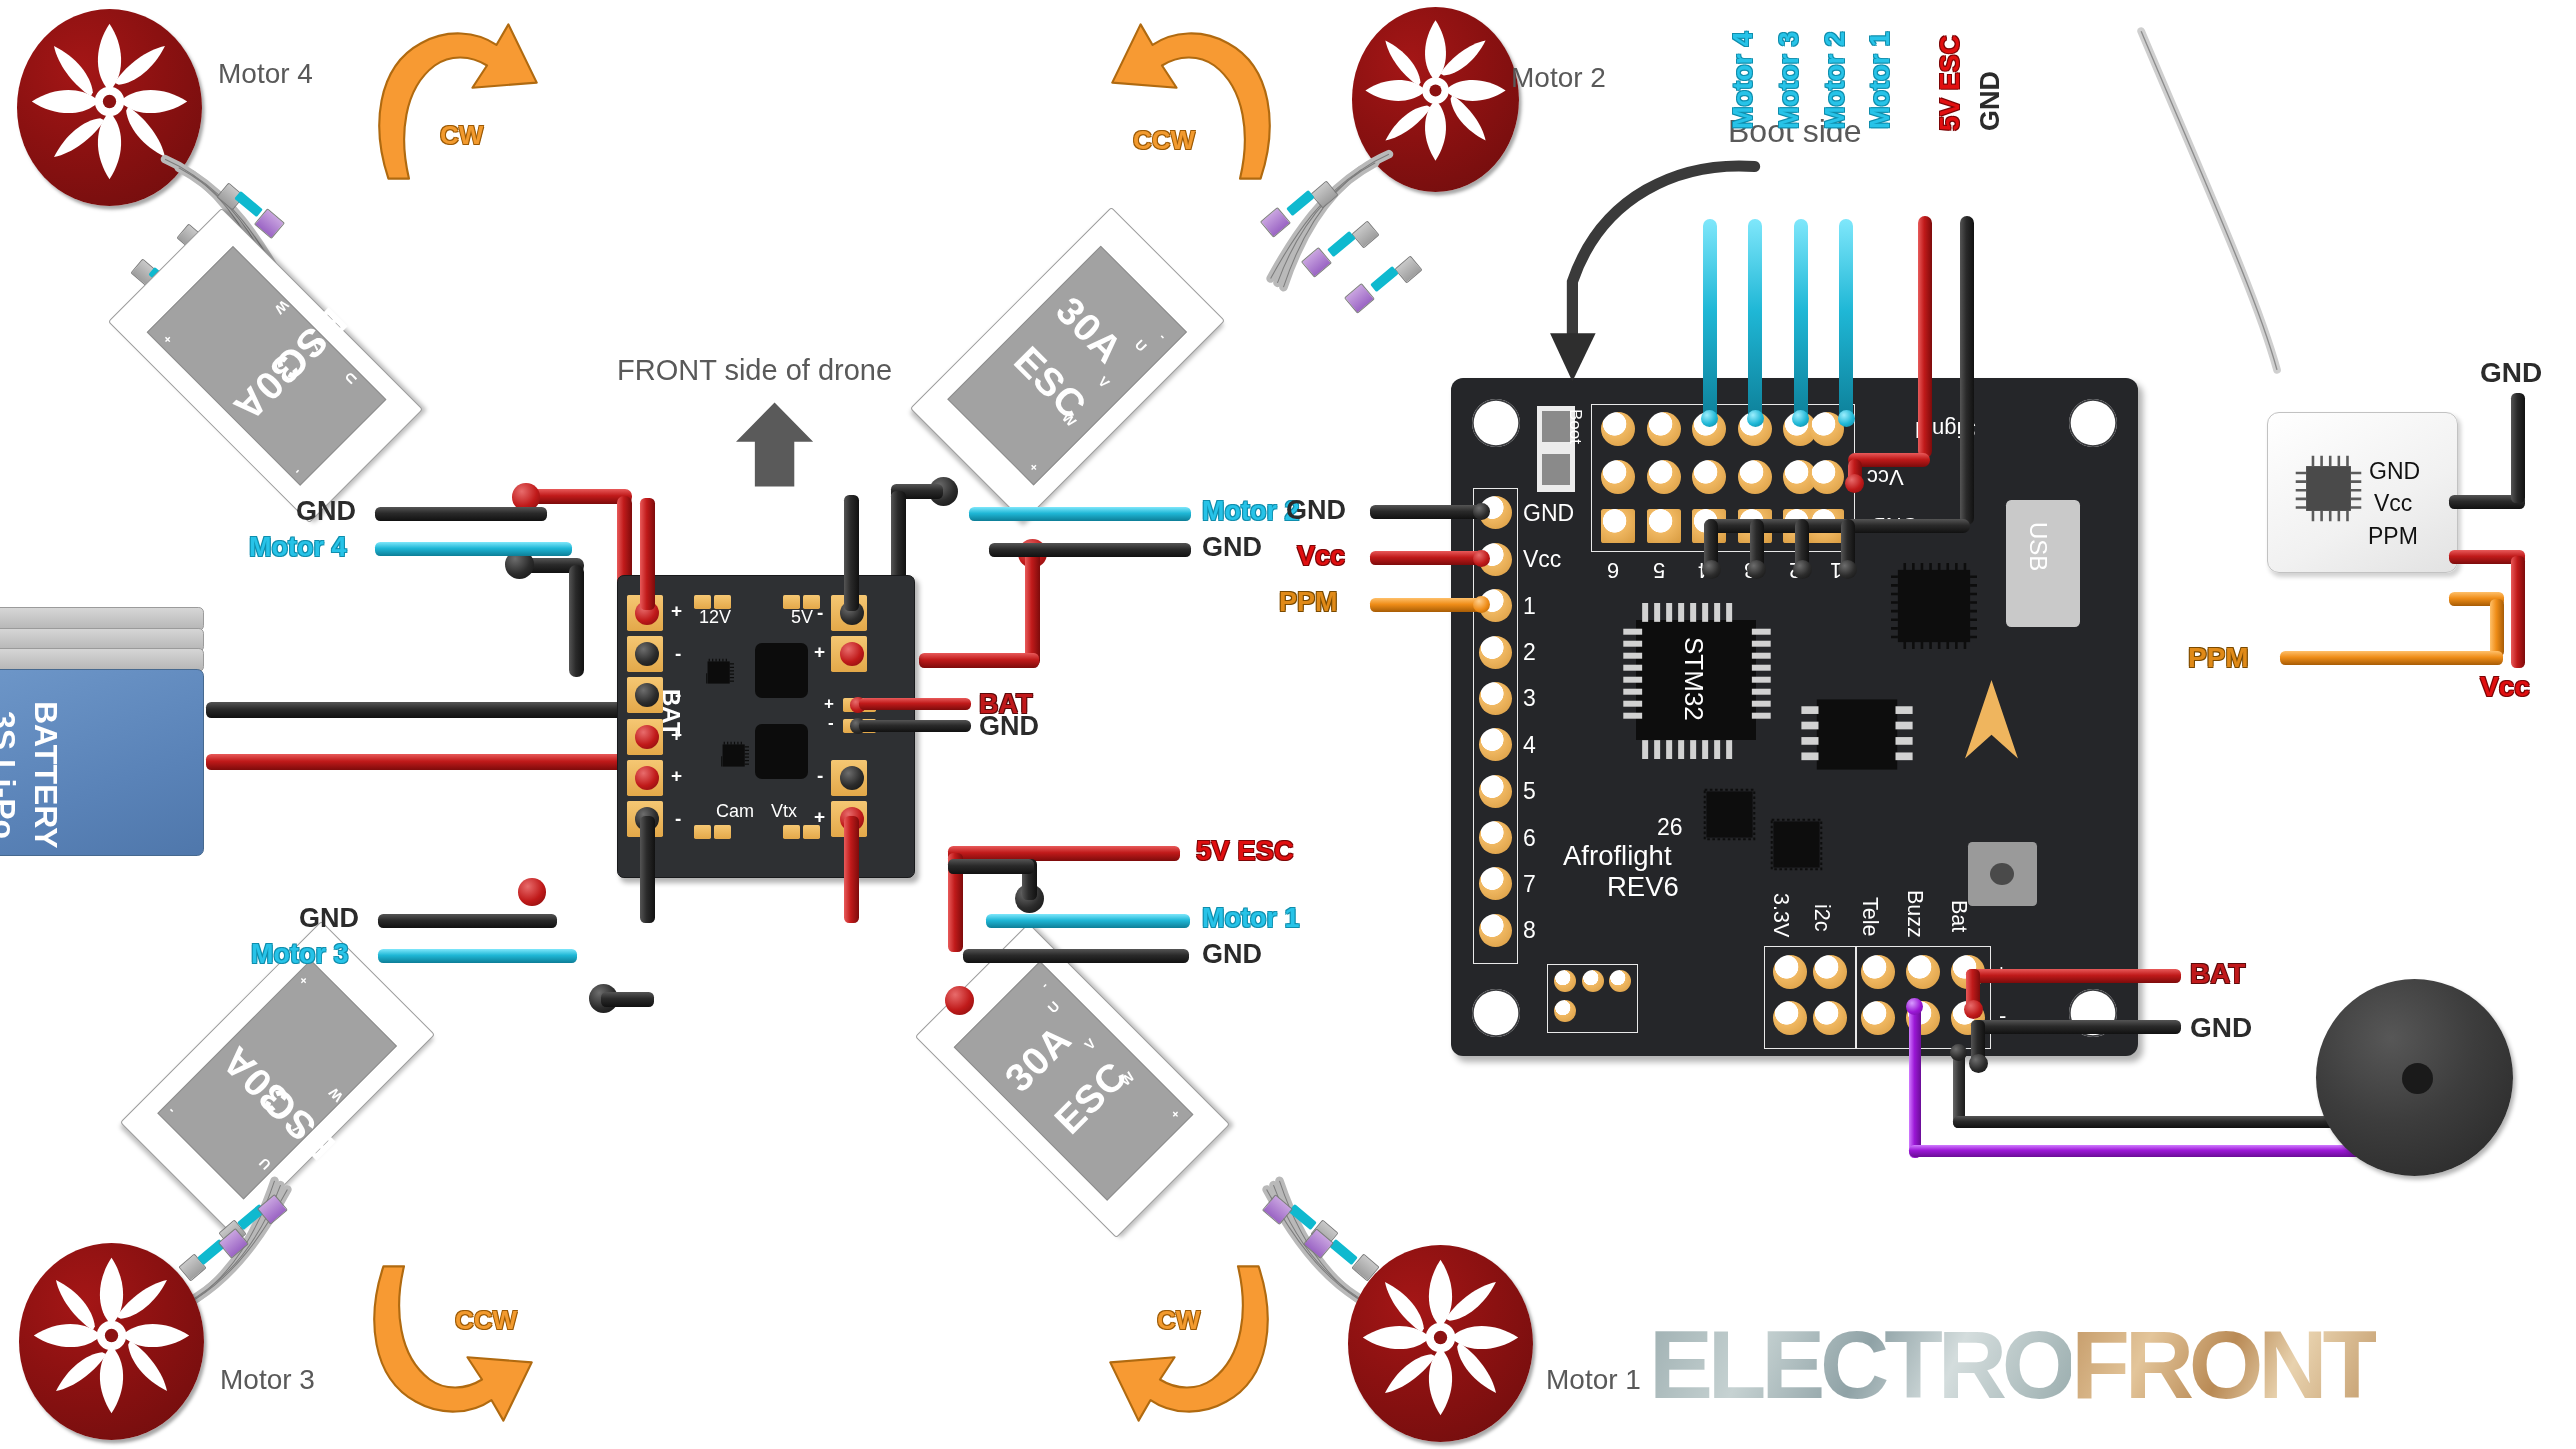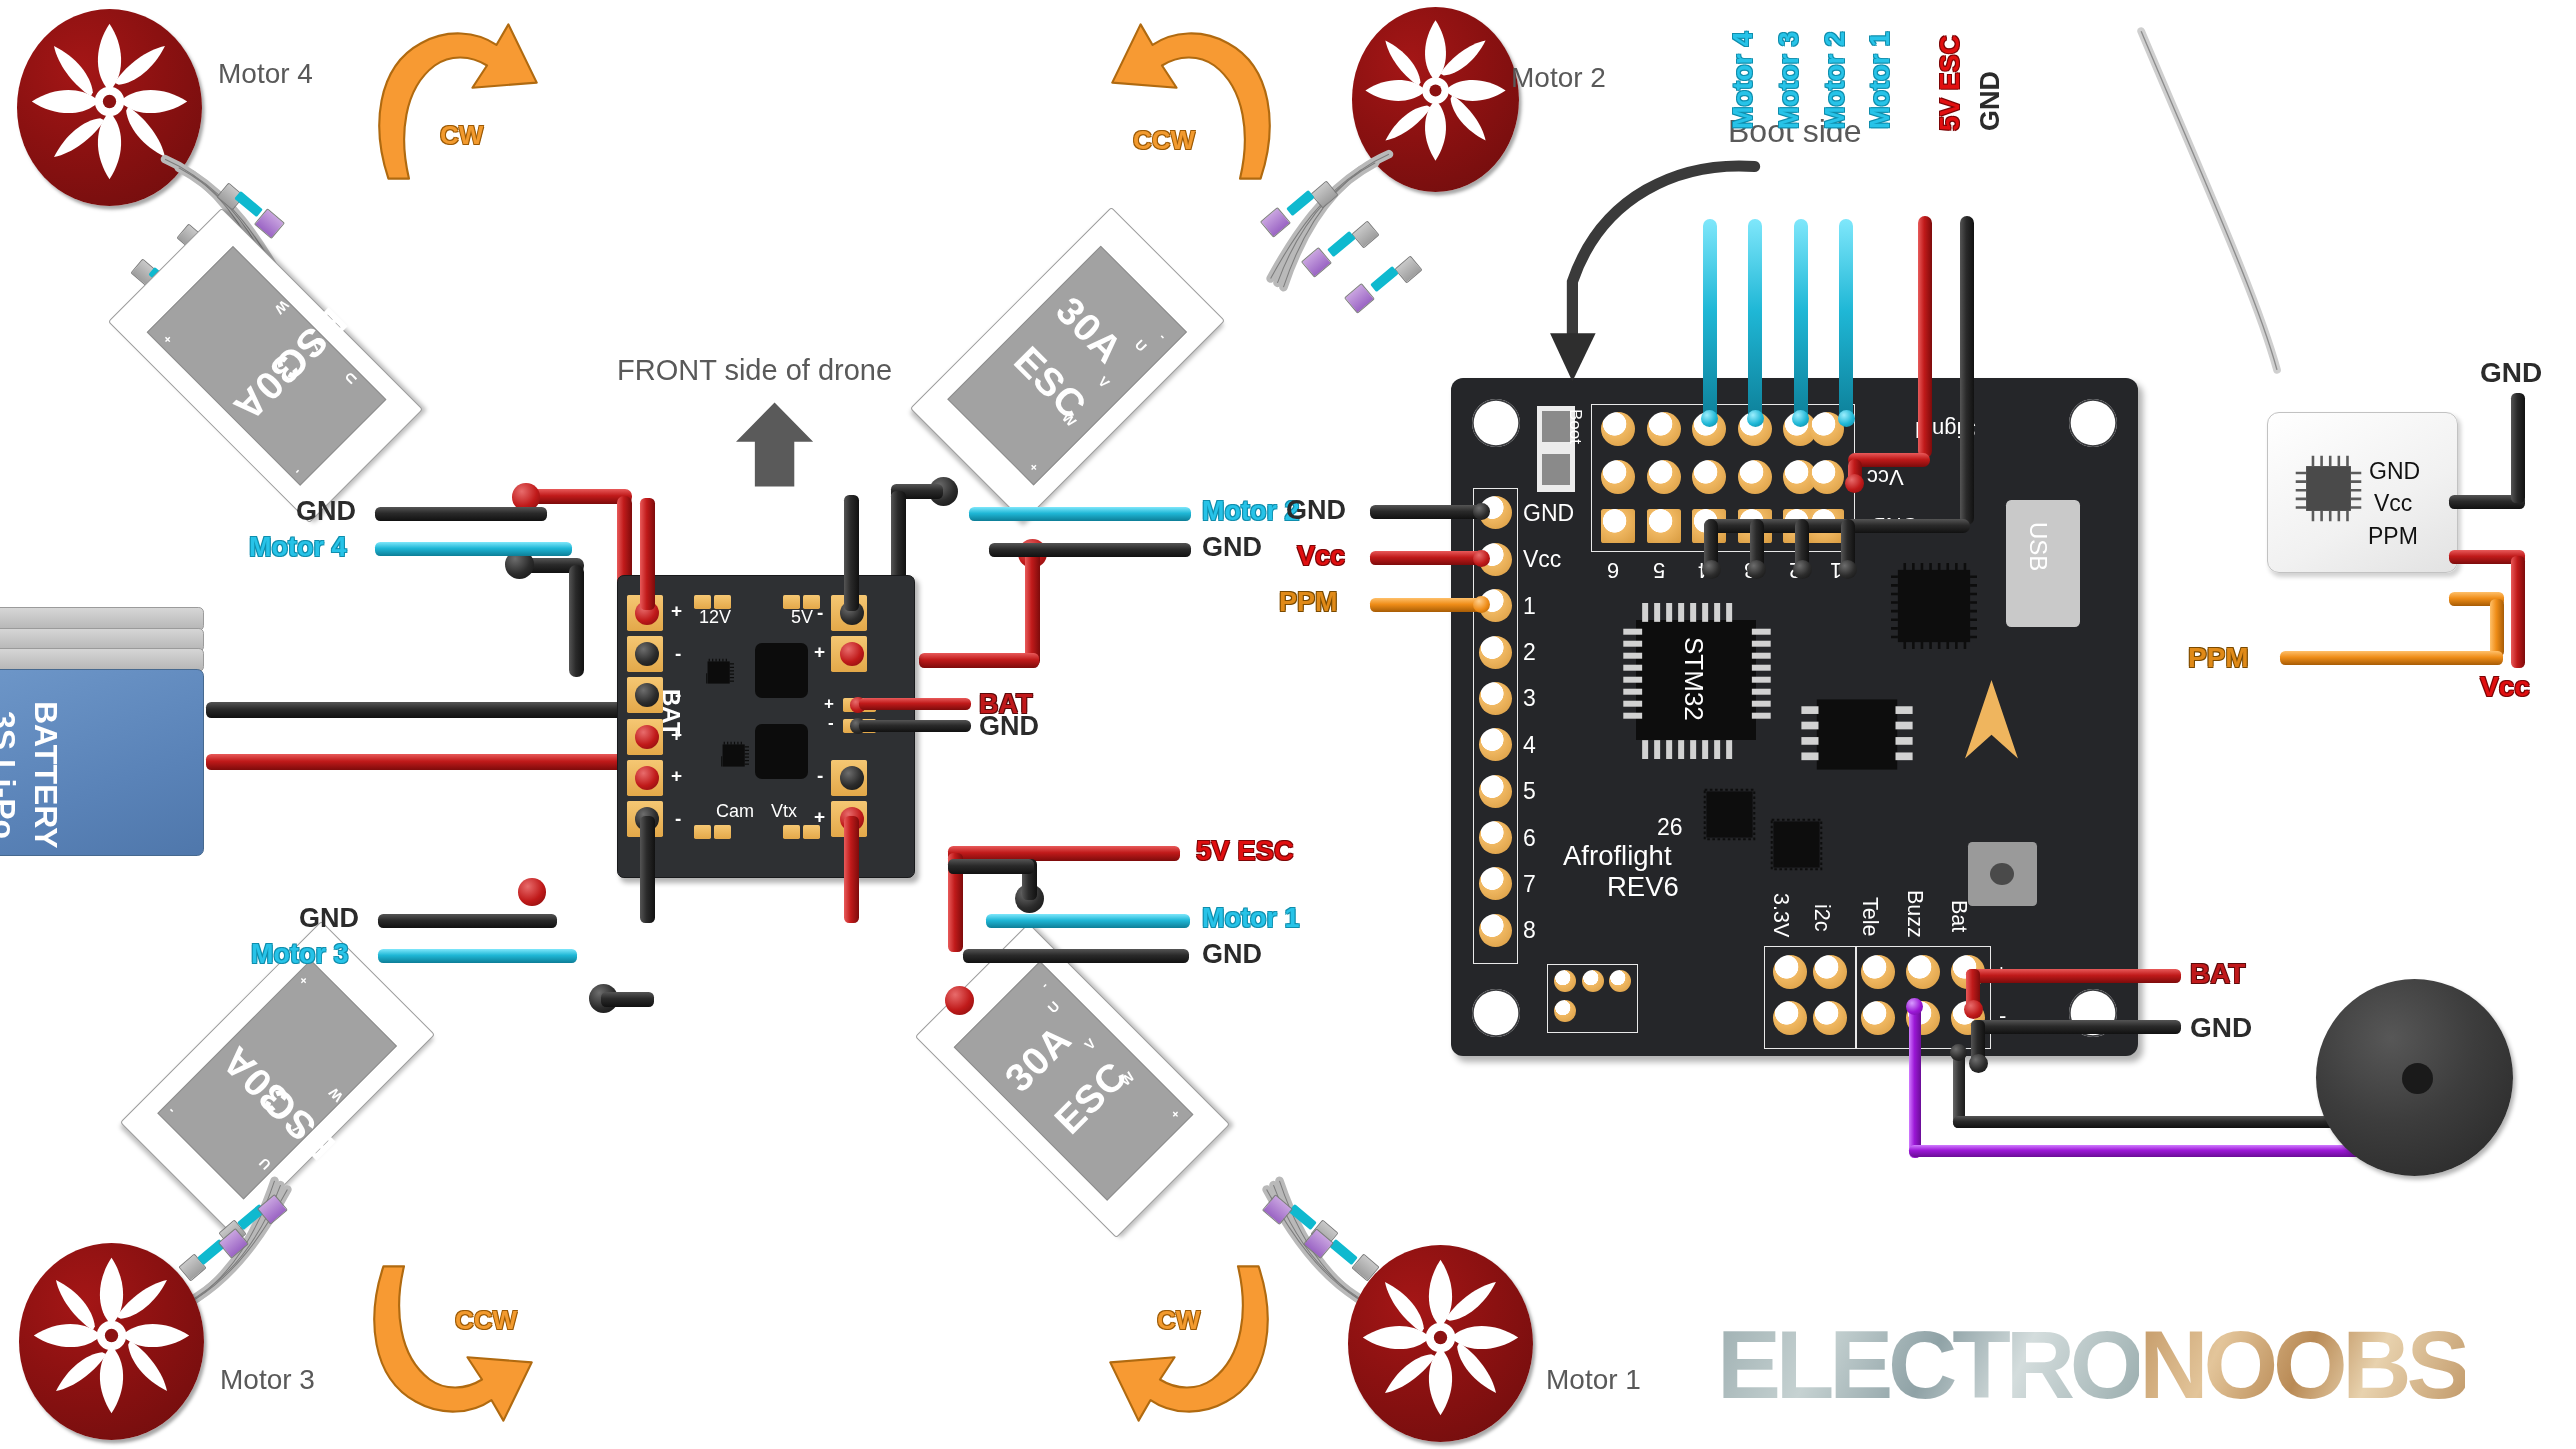--- a/index.html
+++ b/index.html
@@ -788,19 +788,19 @@
 
   <div class="wire w-red" style="left:2449px;top:550px;width:76px;height:13.7px;"></div>
   <div class="wire w-redv" style="left:2511px;top:556px;width:13.7px;height:112px;"></div>
   <div class="lbl lbl-red" style="left:2480px;top:671px;font-size:28px;">Vcc</div>
 
   <div class="wire w-orange" style="left:2449px;top:592px;width:55px;height:13.7px;"></div>
   <div class="wire w-orangev" style="left:2490px;top:599px;width:13.7px;height:58px;"></div>
   <div class="wire w-orange" style="left:2280px;top:651px;width:223px;height:13.7px;"></div>
   <div class="lbl lbl-ppm" style="left:2188px;top:642px;font-size:28px;">PPM</div>
 
-  <div id="logo" style="left:1717px;top:1322px;">
+  <div id="logo" style="left:1649px;top:1322px;">
     <span class="logo-a" style="font-size:96px;">ELECTRO</span>
-    <span class="logo-b" style="font-size:96px;">NOOBS</span>
+    <span class="logo-b" style="font-size:96px;">FRONT</span>
   </div>
 
 </div>
 
 
 </body></html>

